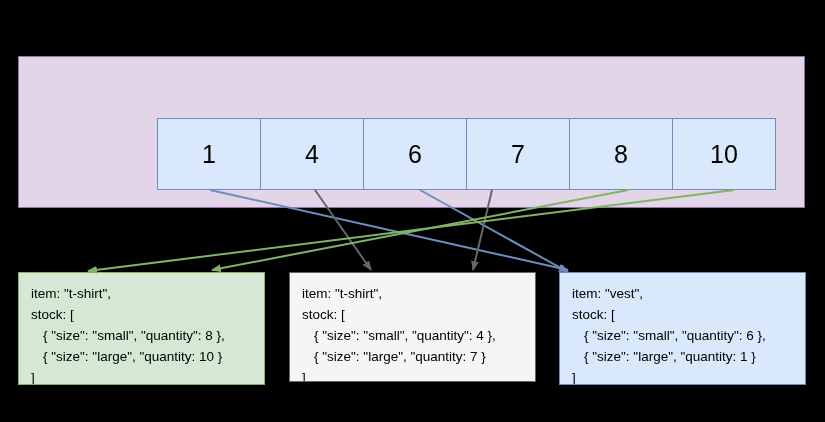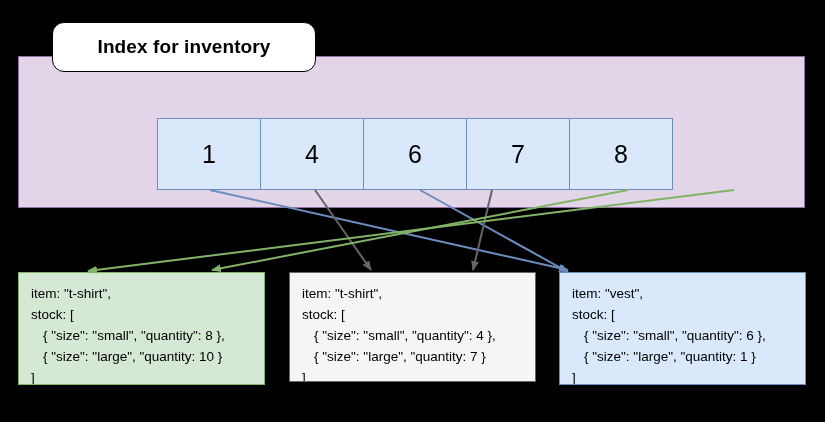--- a/index.html
+++ b/index.html
@@ -122,20 +122,21 @@
 <div id="canvas">
 
   <div class="index-container"></div>
 
   <div class="index-cells">
     <div class="index-cell">1</div>
     <div class="index-cell">4</div>
     <div class="index-cell">6</div>
     <div class="index-cell">7</div>
     <div class="index-cell">8</div>
+    <div class="index-cell">10</div>
   </div>
 
   <svg id="arrow-layer" viewBox="0 0 825 422" xmlns="http://www.w3.org/2000/svg">
     <defs>
       <marker id="head-blue" markerWidth="10" markerHeight="8" refX="9" refY="4" orient="auto" markerUnits="userSpaceOnUse">
         <path d="M0,0 L10,4 L0,8 z" fill="#6c8ebf"></path>
       </marker>
       <marker id="head-gray" markerWidth="10" markerHeight="8" refX="9" refY="4" orient="auto" markerUnits="userSpaceOnUse">
         <path d="M0,0 L10,4 L0,8 z" fill="#666666"></path>
       </marker>
@@ -147,23 +148,20 @@
     <line x1="210" y1="190" x2="568" y2="270" stroke="#6c8ebf" stroke-width="2" marker-end="url(#head-blue)"></line>
     <line x1="420" y1="190" x2="568" y2="272" stroke="#6c8ebf" stroke-width="2" marker-end="url(#head-blue)"></line>
 
     <line x1="315" y1="190" x2="371" y2="270" stroke="#666666" stroke-width="2" marker-end="url(#head-gray)"></line>
     <line x1="492" y1="190" x2="473" y2="270" stroke="#666666" stroke-width="2" marker-end="url(#head-gray)"></line>
 
     <line x1="628" y1="190" x2="212" y2="270" stroke="#82b366" stroke-width="2" marker-end="url(#head-green)"></line>
     <line x1="734" y1="190" x2="88" y2="271" stroke="#82b366" stroke-width="2" marker-end="url(#head-green)"></line>
   </svg>
 
-  <div class="title-box">
-    <span class="title-text">Index for inventory</span>
-  </div>
 
   <div class="doc-box" id="doc-left">
     <div class="line">item: "t-shirt",</div>
     <div class="line">stock: [</div>
     <div class="line indent">{ "size": "small", "quantity": 8 },</div>
     <div class="line indent">{ "size": "large", "quantity: 10 }</div>
     <div class="line">]</div>
   </div>
 
   <div class="doc-box" id="doc-mid">

